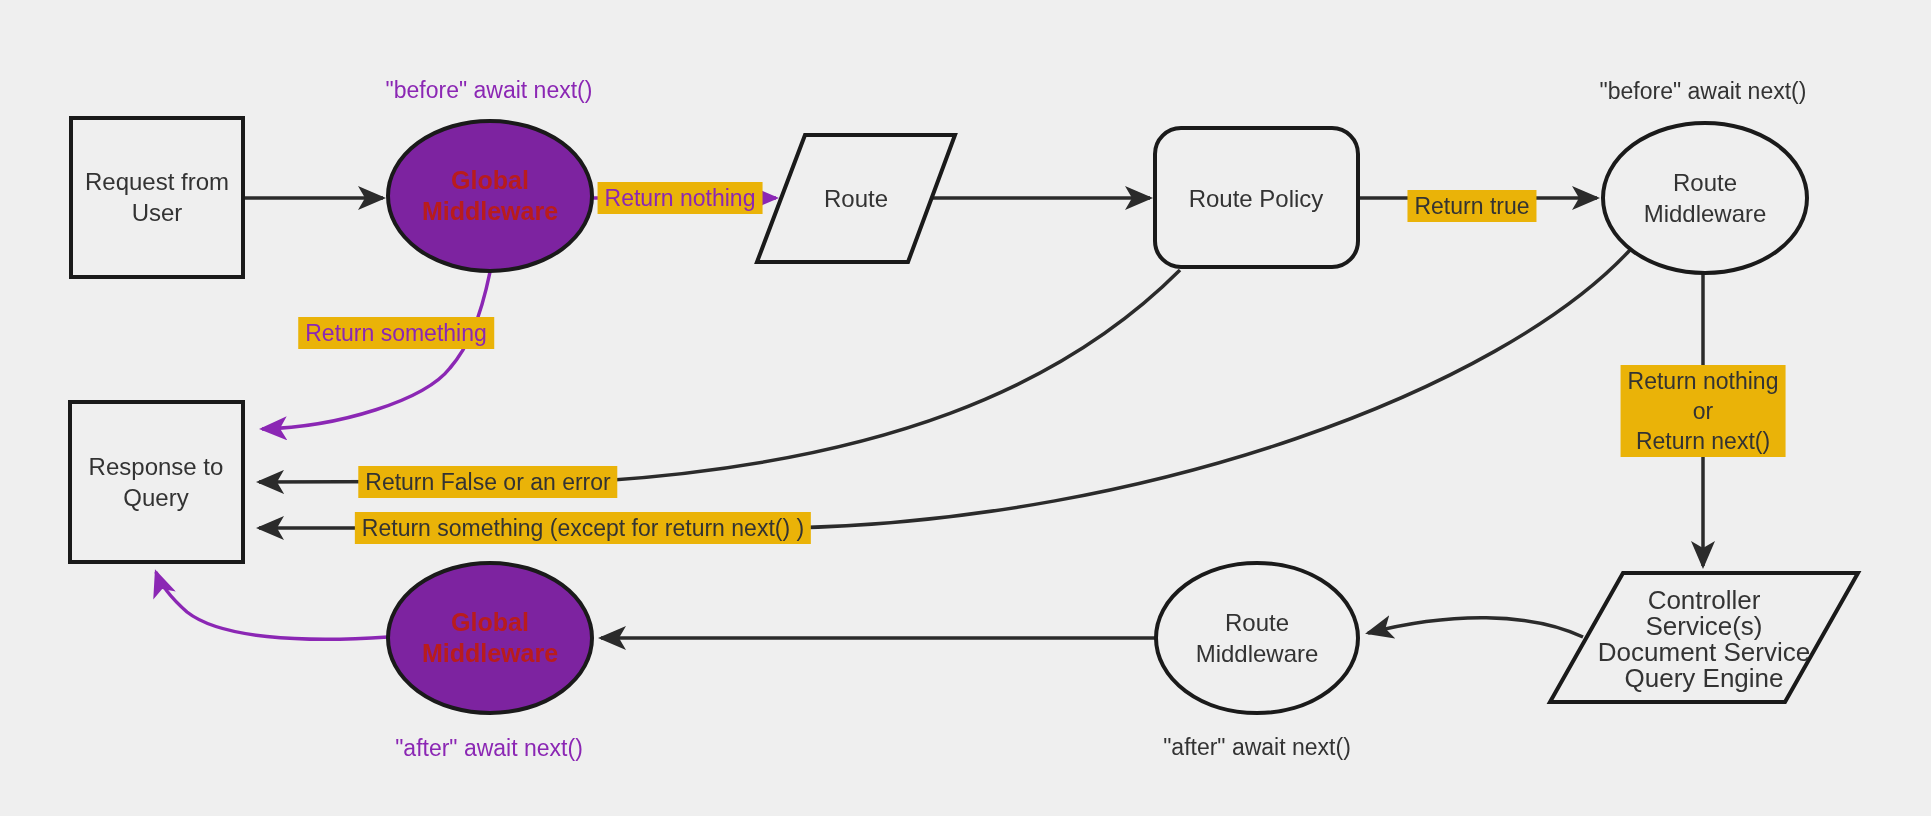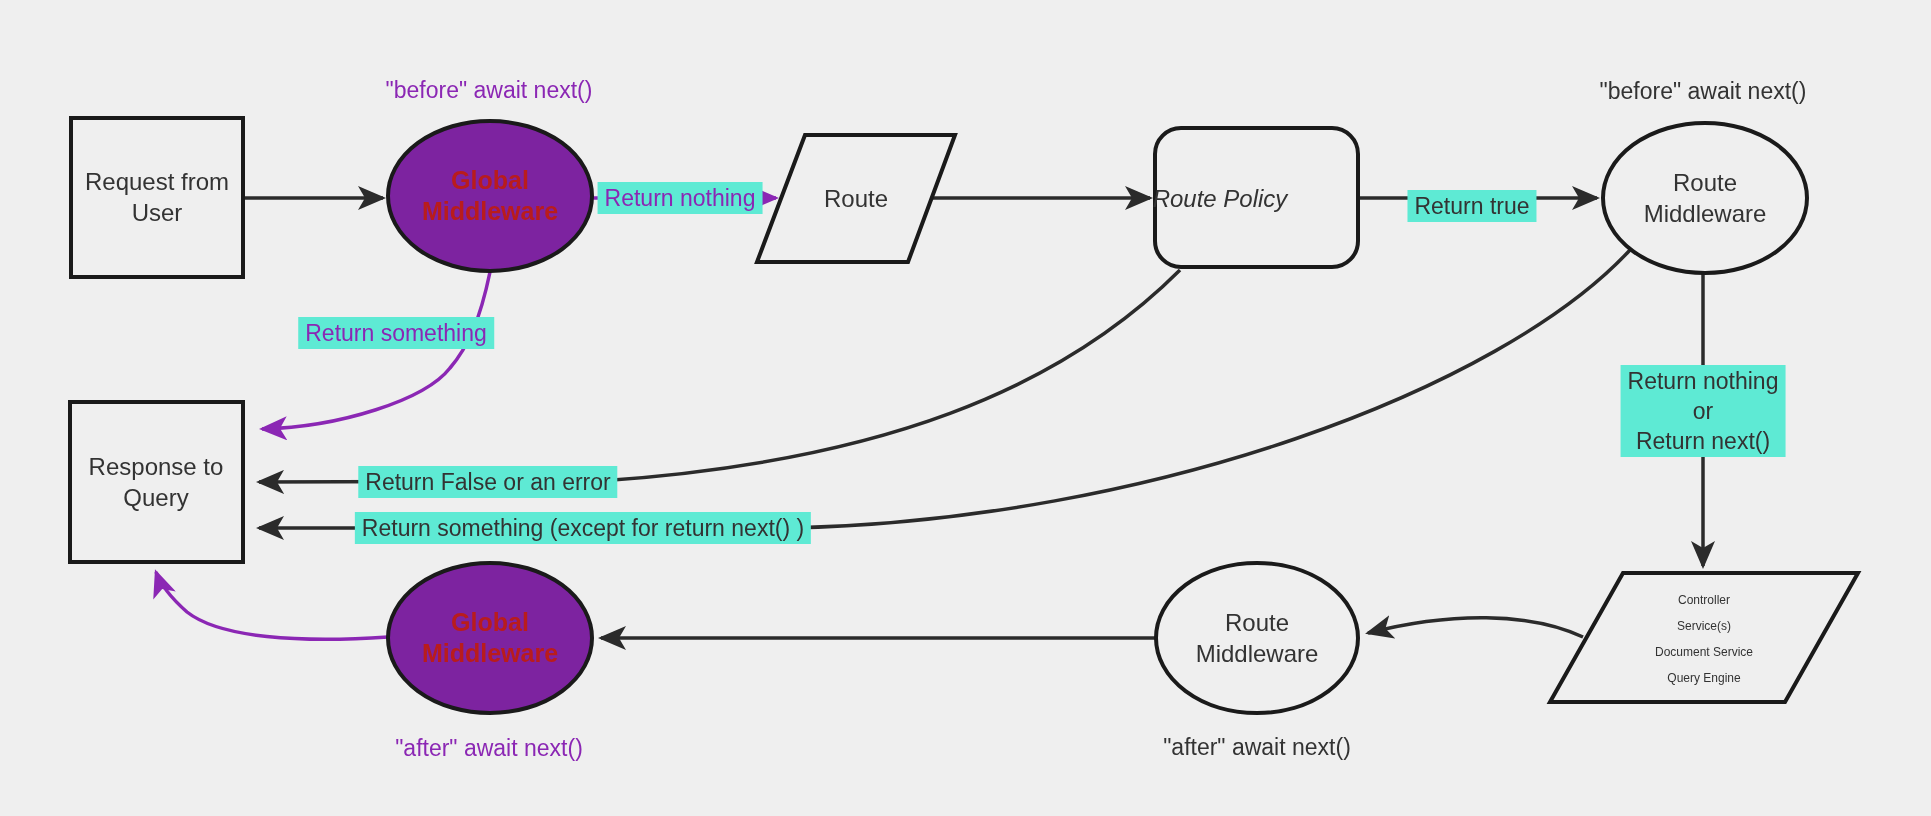--- a/index.html
+++ b/index.html
@@ -19,32 +19,32 @@
     font-size:24px;
     line-height:31px;
     color:#333333;
   }
   .node-label.on-purple{
     color:#b91c1c;
     font-weight:700;
     font-size:25px;
   }
   .node-label.small{
-    font-size:12px;
+    font-size:26px;
     line-height:26px;
   }
   .edge-label{
     position:absolute;
     transform:translate(-50%,-50%);
     white-space:pre-line;
     text-align:center;
     font-size:23px;
     line-height:30px;
     color:#333333;
-    background:#5eead4;
+    background:#eab308;
     padding:1px 7px;
   }
   .annotation{
     position:absolute;
     transform:translate(-50%,-50%);
     white-space:pre-line;
     text-align:center;
     font-size:23px;
     color:#333333;
   }
@@ -86,21 +86,21 @@
     <ellipse cx="490" cy="638" rx="102" ry="75" fill="#7d23a0" stroke="#1a1a1a" stroke-width="4"></ellipse>
     <ellipse cx="1257" cy="638" rx="101" ry="75" fill="#efefef" stroke="#1a1a1a" stroke-width="4"></ellipse>
     <polygon points="1623,573 1858,573 1785,702 1550,702" fill="#efefef" stroke="#1a1a1a" stroke-width="4"></polygon>
   </svg>
 
   <div class="node-label" style="left:157px;top:197px;">Request from
 User</div>
   <div class="node-label on-purple" style="left:490px;top:196px;">Global
 Middleware</div>
   <div class="node-label" style="left:856px;top:198px;">Route</div>
-  <div class="node-label" style="left:1220px;top:198px;font-style:italic;">Route Policy</div>
+  <div class="node-label" style="left:1256px;top:198px;">Route Policy</div>
   <div class="node-label" style="left:1705px;top:198px;">Route
 Middleware</div>
   <div class="node-label" style="left:156px;top:482px;">Response to
 Query</div>
   <div class="node-label on-purple" style="left:490px;top:638px;">Global
 Middleware</div>
   <div class="node-label" style="left:1257px;top:638px;">Route
 Middleware</div>
   <div class="node-label small" style="left:1704px;top:639px;">Controller
 Service(s)

